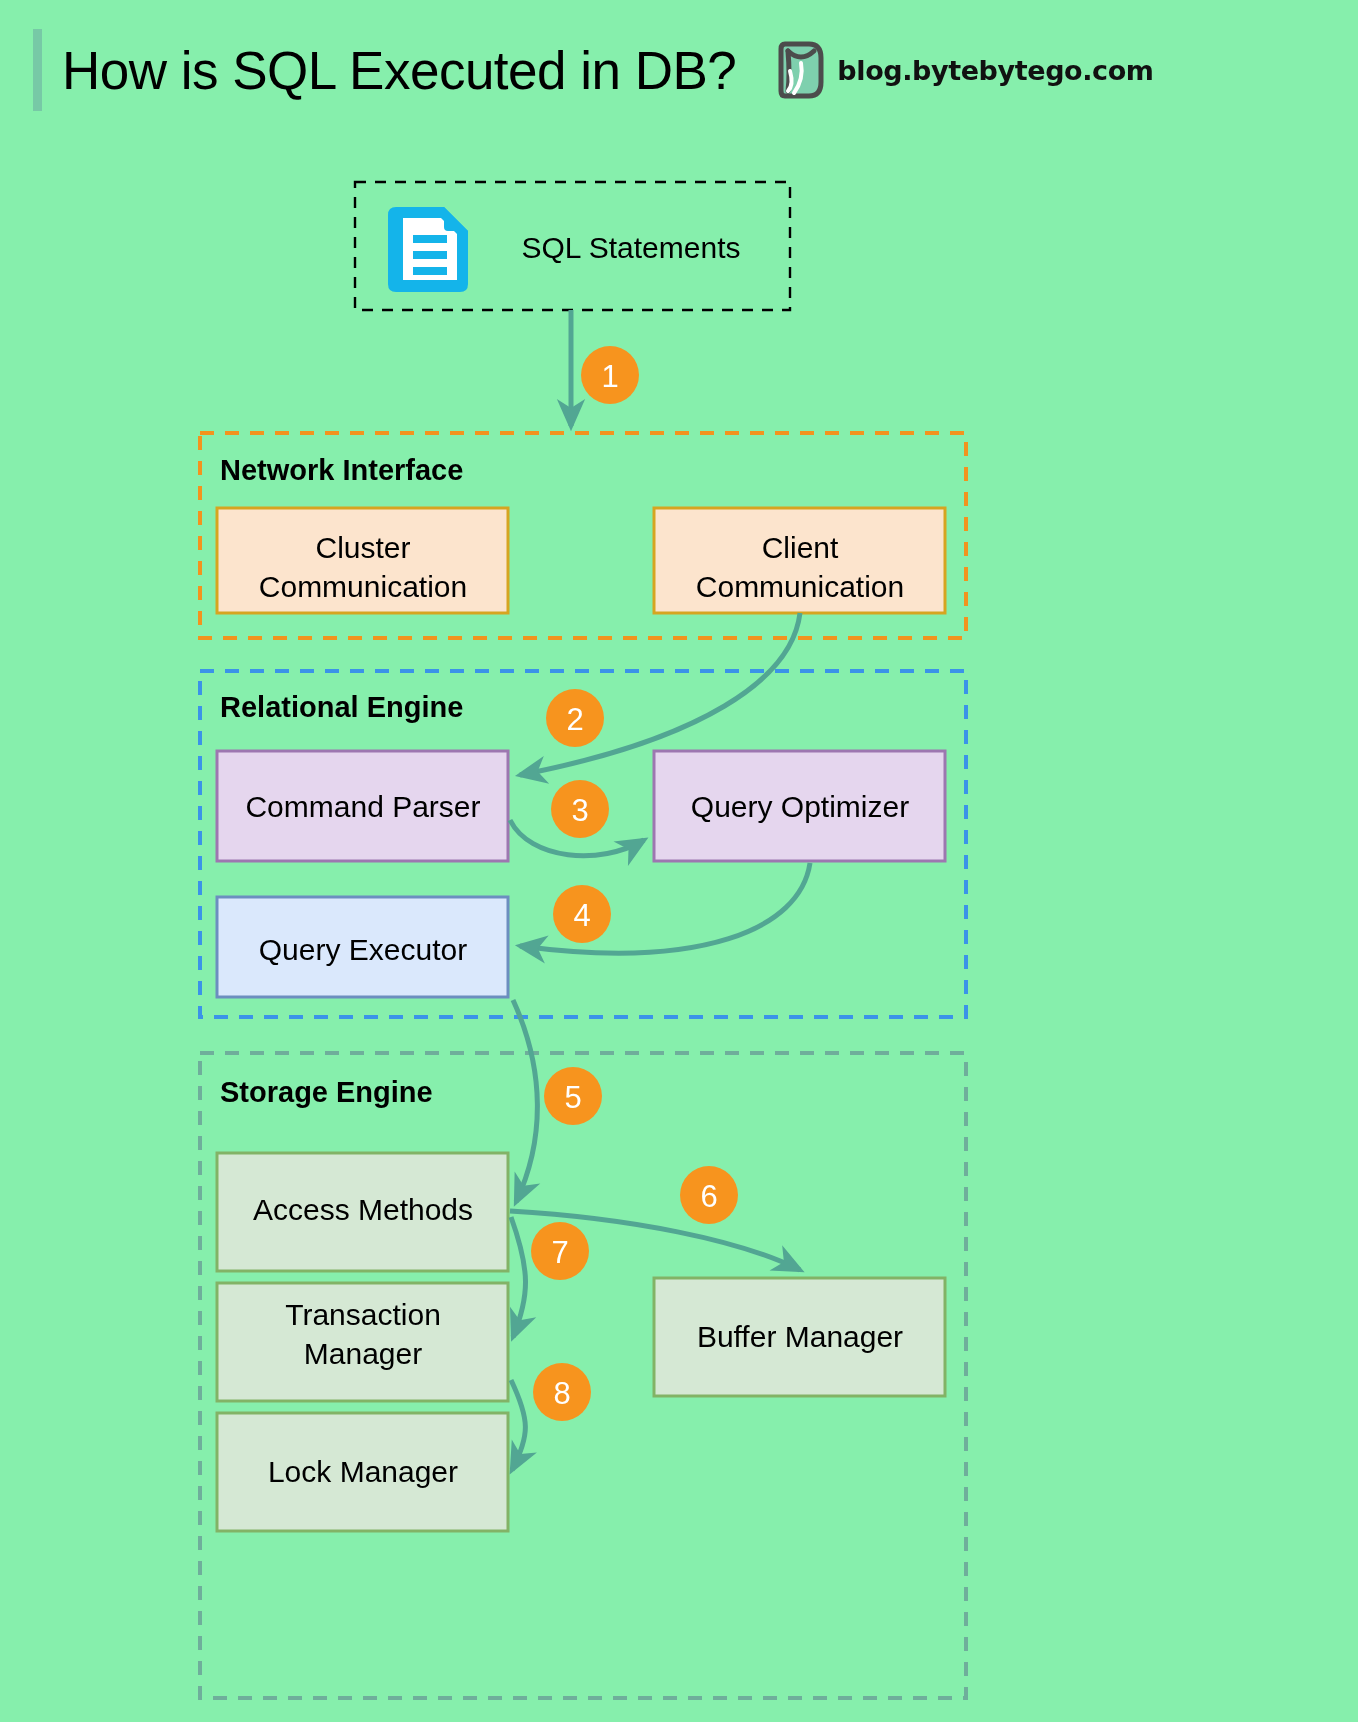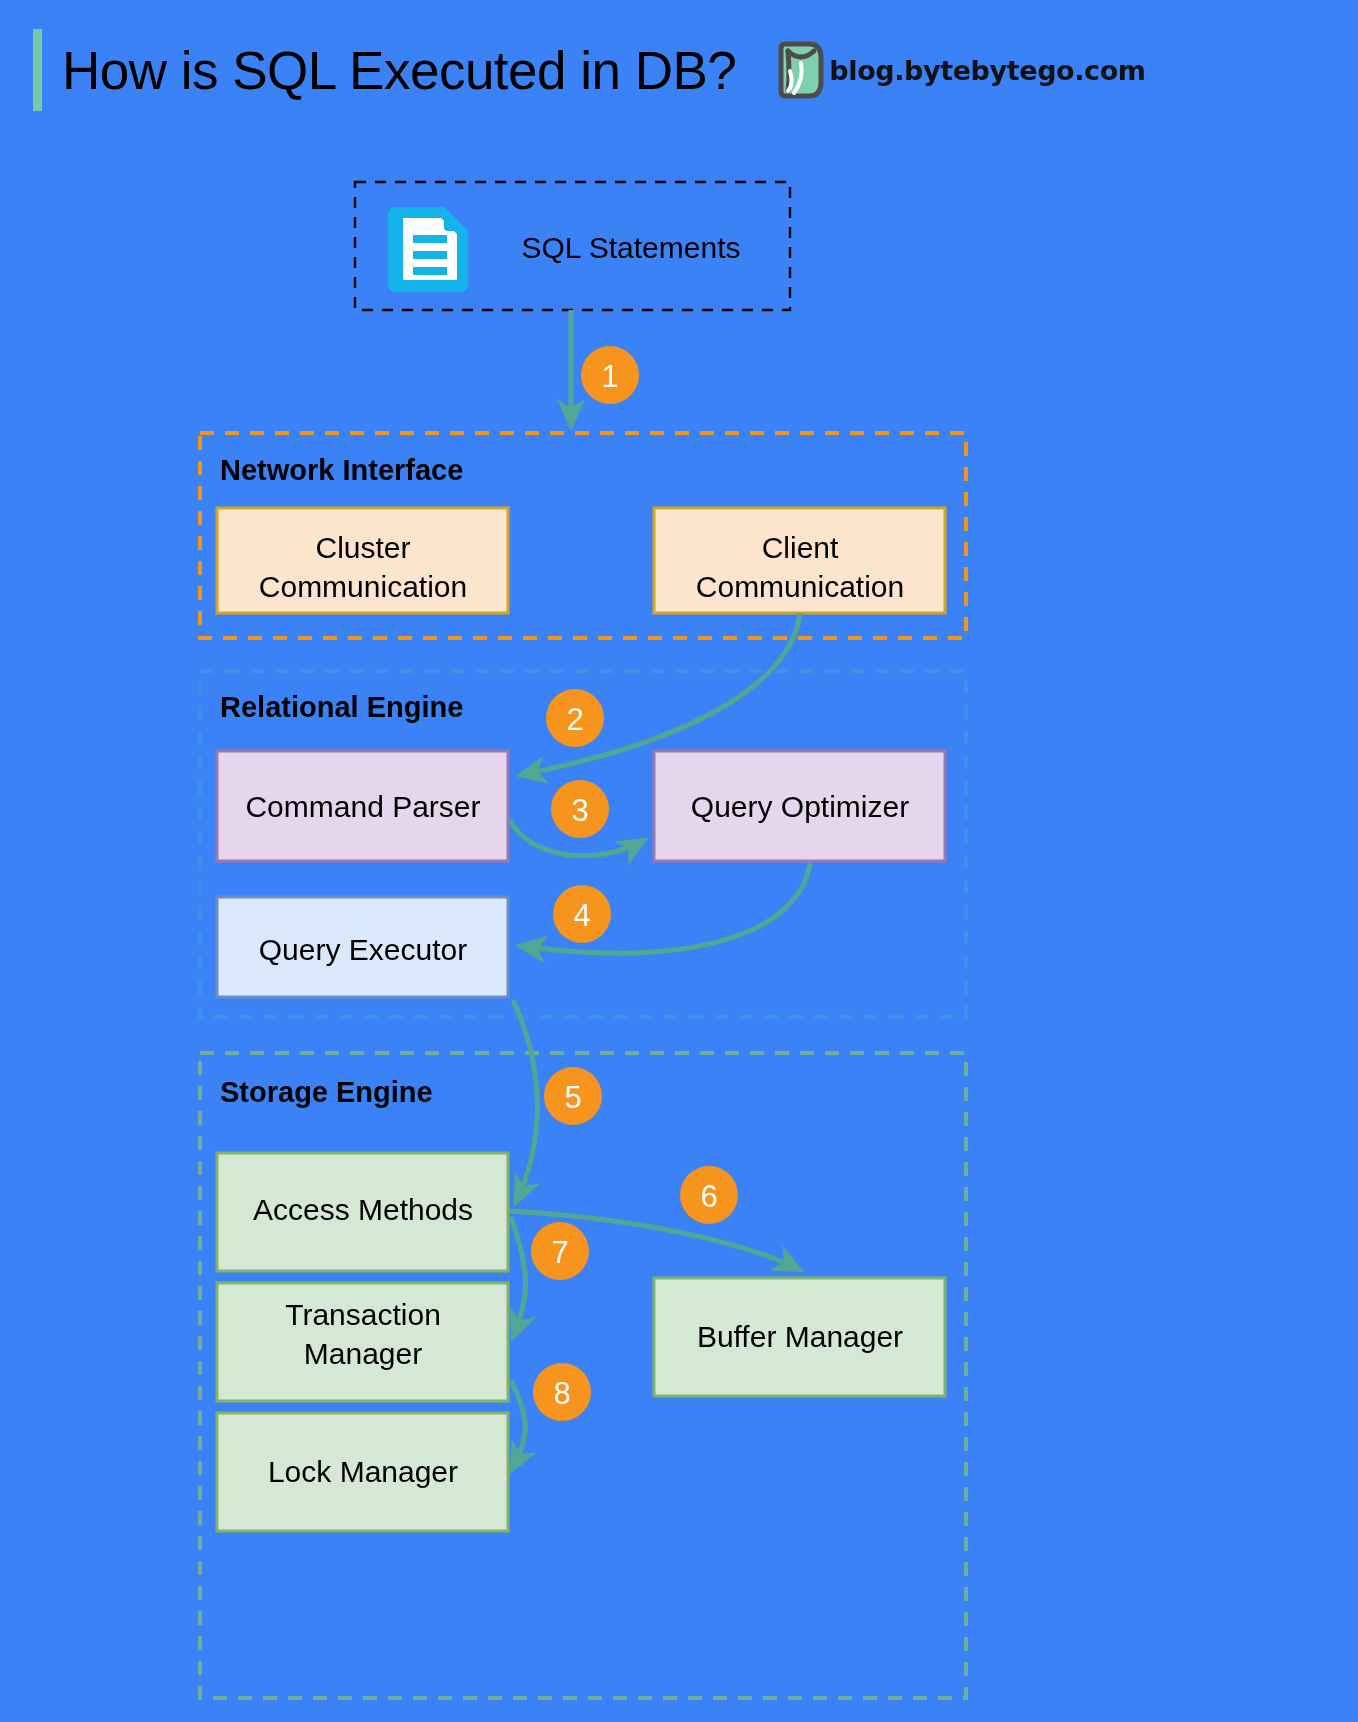--- a/index.html
+++ b/index.html
@@ -11,21 +11,21 @@
     width: 1358px;
     height: 1722px;
     font-family: "Liberation Sans", sans-serif;
     overflow: hidden;
     position: relative;
   }
   #page {
     position: relative;
     width: 1358px;
     height: 1722px;
-    background: #3b82f6;
+    background: #86efac;
   }
 
   
   .header {
     position: absolute;
     left: 0;
     top: 0;
     width: 1358px;
     height: 140px;
     display: flex;
@@ -56,21 +56,21 @@
   .brand-logo {
     width: 46px;
     height: 58px;
     flex: 0 0 auto;
   }
   .brand-text {
     font-family: "DejaVu Sans", sans-serif;
     font-size: 27px;
     font-weight: 700;
     color: #111111;
-    margin-left: 5px;
+    margin-left: 13px;
     white-space: nowrap;
     letter-spacing: -0.4px;
   }
 
   
   #diagram {
     position: absolute;
     left: 0;
     top: 140px;
     width: 1358px;

